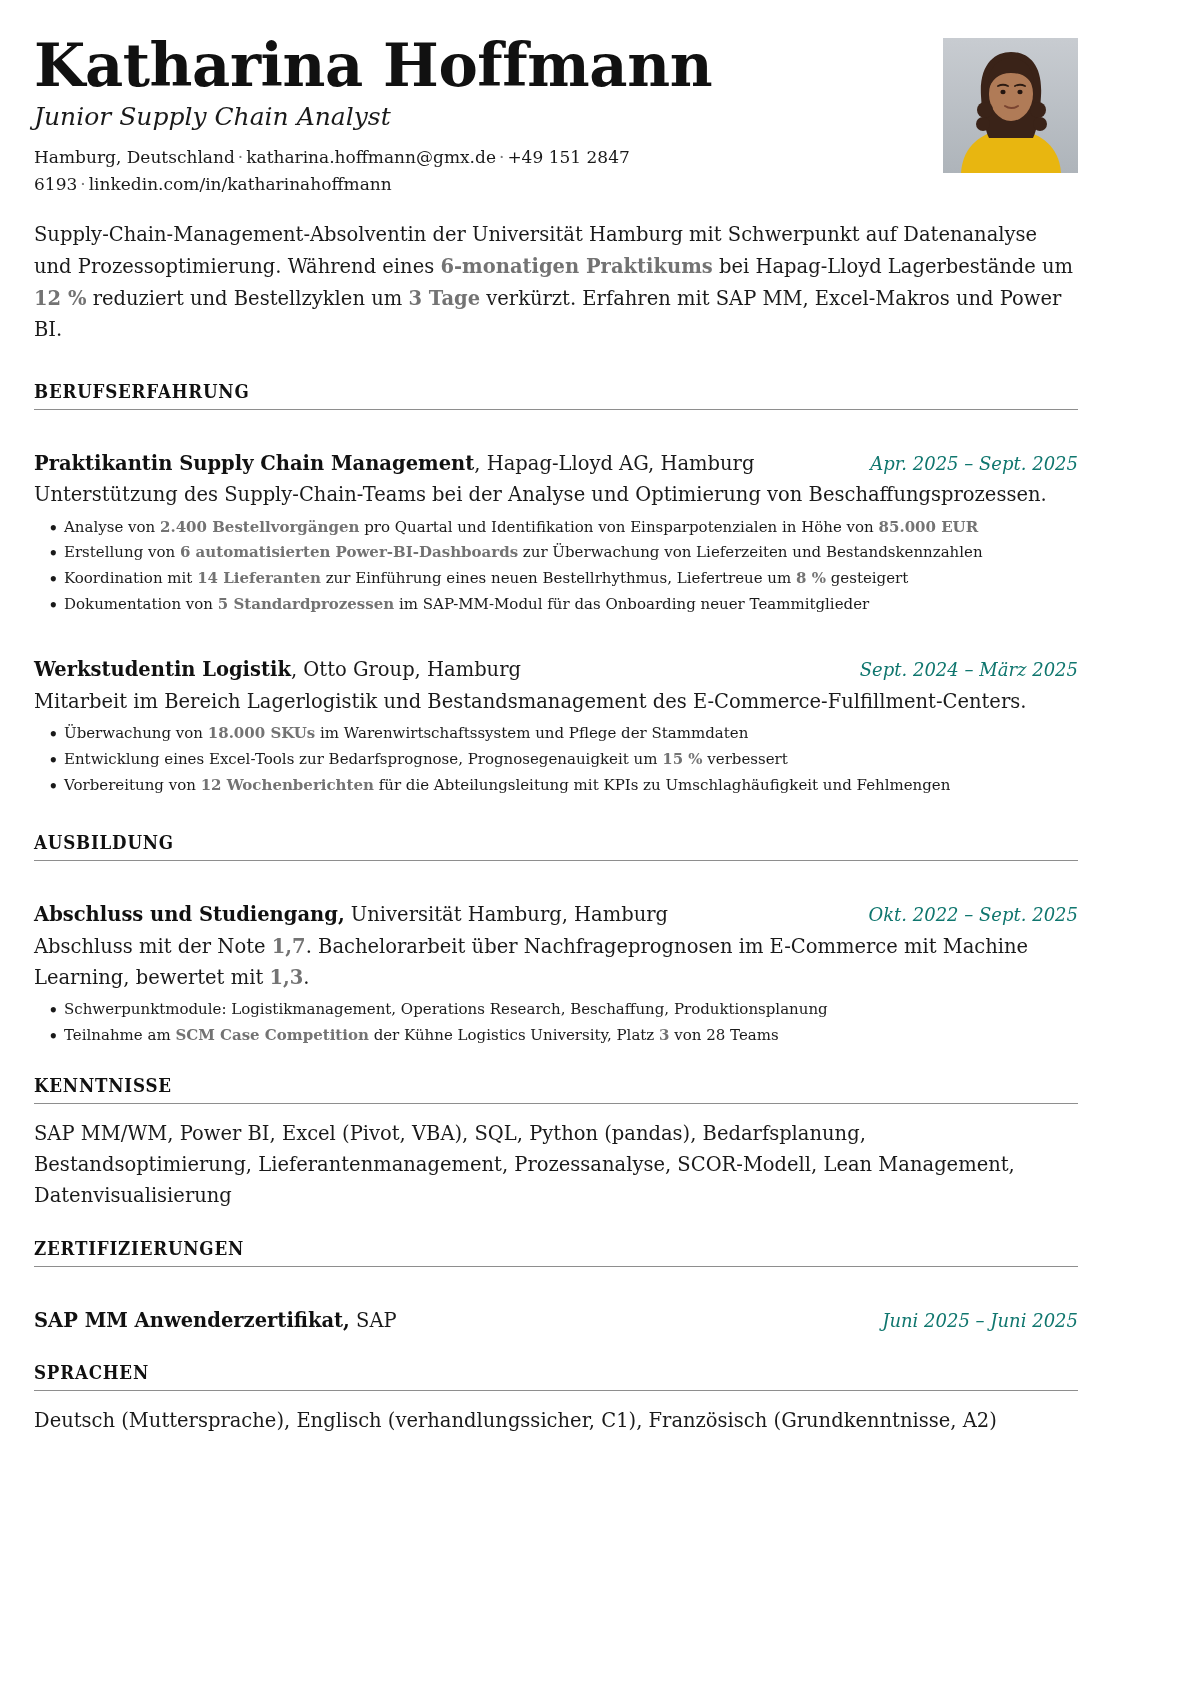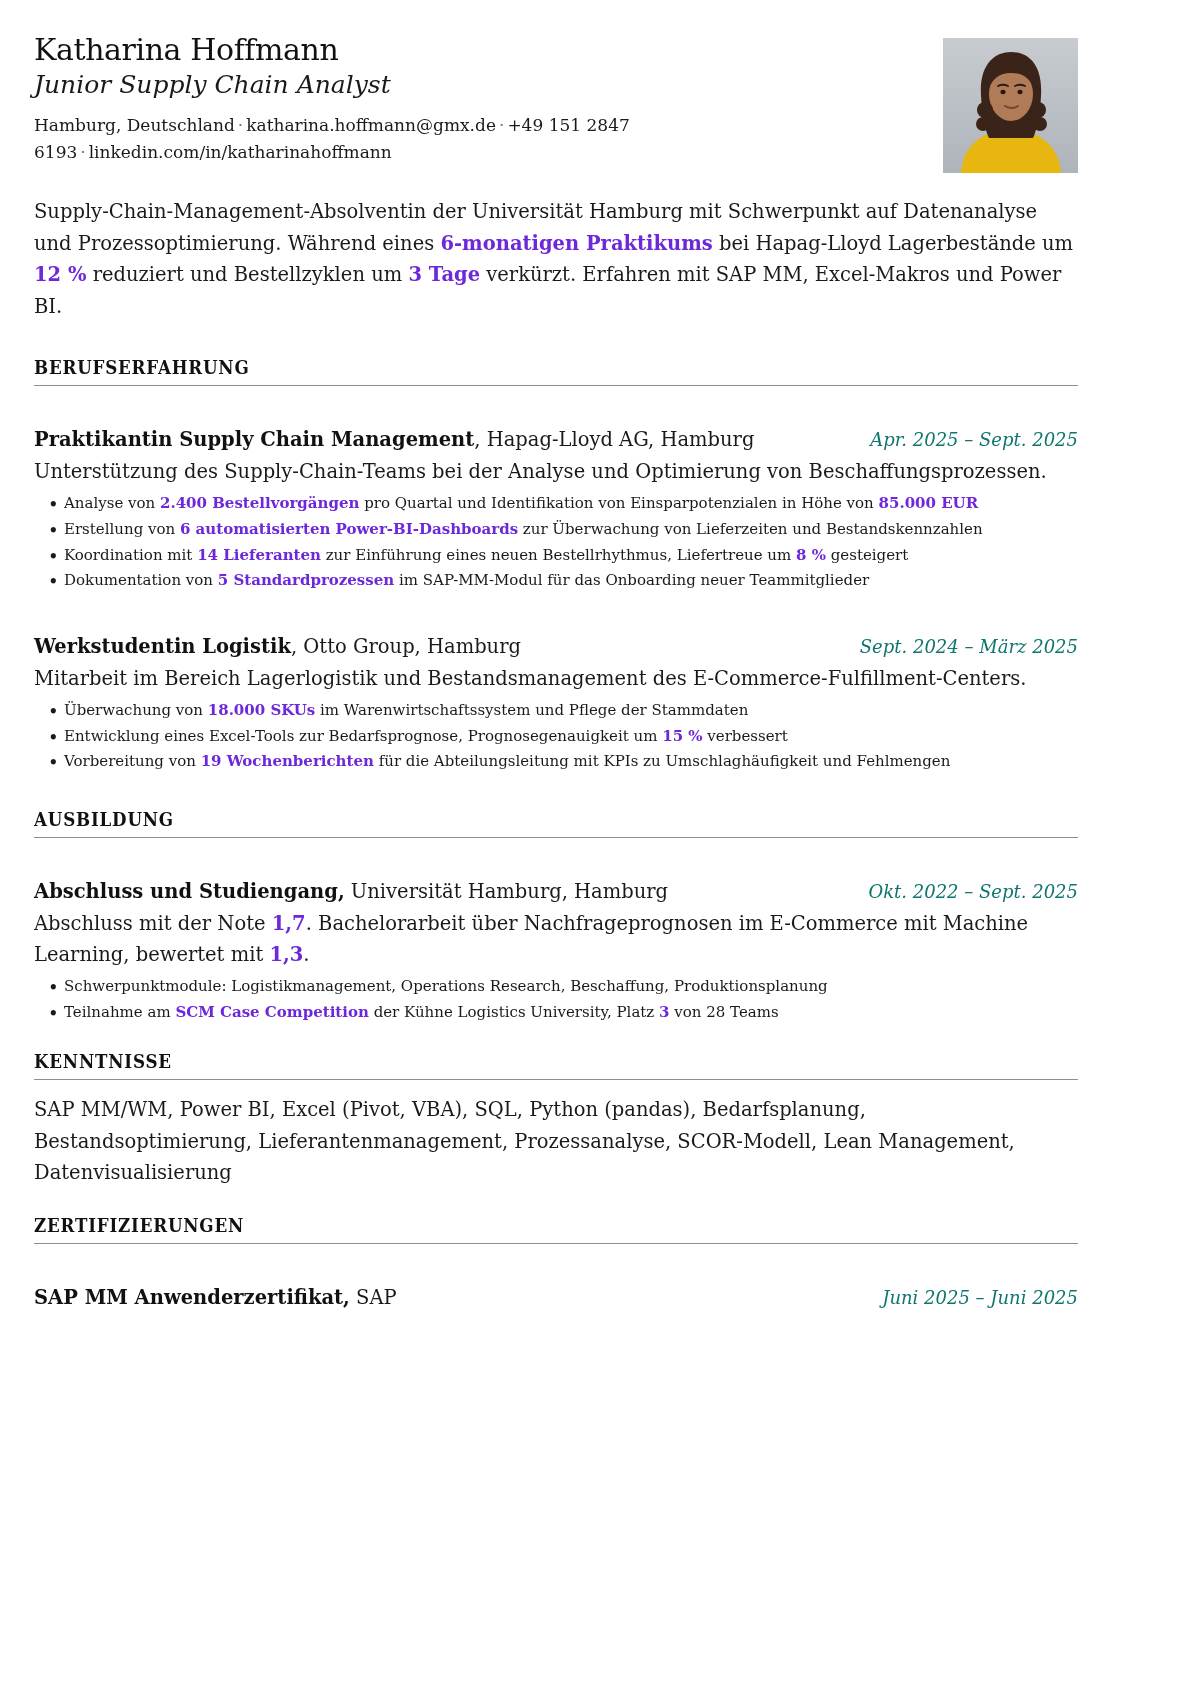--- a/index.html
+++ b/index.html
@@ -28,22 +28,22 @@
     position: relative;
   }
 
   
   .header {
     position: relative;
     min-height: 140px;
   }
   .name {
     font-family: "DejaVu Serif", "Liberation Serif", serif;
-    font-weight: 400;
-    font-size: 30px;
+    font-weight: 700;
+    font-size: 59px;
     line-height: 1.08;
     letter-spacing: -0.4px;
     margin: 0 0 2px 0;
     color: #111111;
   }
   .headline {
     font-style: italic;
     font-size: 25px;
     line-height: 1.2;
     margin: 4px 0 8px 0;
@@ -148,21 +148,21 @@
     font-size: 18px;
     color: #1a1a1a;
   }
 
   .plain-text {
     font-size: 19.5px;
     line-height: 1.6;
     color: #1a1a1a;
   }
 
-  b, strong { font-weight: 700; color: #6d28d9; }
+  b, strong { font-weight: 700; color: #737373; }
 
   
   .footer {
     position: absolute;
     left: 0;
     right: 0;
     bottom: 68px;
     text-align: center;
     font-size: 16px;
     color: #3a3a3a;
@@ -240,21 +240,21 @@
             </div>
             <div class="entry">
               <div class="entry-head">
                 <div><span class="entry-title">Werkstudentin Logistik</span><span class="entry-meta">, Otto Group, Hamburg</span></div>
                 <div class="entry-dates">Sept. 2024 – März 2025</div>
               </div>
               <div class="entry-desc">Mitarbeit im Bereich Lagerlogistik und Bestandsmanagement des E-Commerce-Fulfillment-Centers.</div>
               <ul class="bullets">
                 <li>Überwachung von <b>18.000 SKUs</b> im Warenwirtschaftssystem und Pflege der Stammdaten</li>
                 <li>Entwicklung eines Excel-Tools zur Bedarfsprognose, Prognosegenauigkeit um <b>15 %</b> verbessert</li>
-                <li>Vorbereitung von <b>19 Wochenberichten</b> für die Abteilungsleitung mit KPIs zu Umschlaghäufigkeit und Fehlmengen</li>
+                <li>Vorbereitung von <b>12 Wochenberichten</b> für die Abteilungsleitung mit KPIs zu Umschlaghäufigkeit und Fehlmengen</li>
               </ul>
             </div>
           </div>
       </div>
 
       <div class="section">
         <div class="section-title">AUSBILDUNG</div>
         <hr class="rule">
         <div>
             <div class="entry">
@@ -283,17 +283,22 @@
         <div>
             <div class="entry">
               <div class="entry-head">
                 <div><span class="entry-title">SAP MM Anwenderzertifikat,</span><span class="entry-meta"> SAP</span></div>
                 <div class="entry-dates">Juni 2025 – Juni 2025</div>
               </div>
             </div>
           </div>
       </div>
 
+      <div class="section tight">
+        <div class="section-title">SPRACHEN</div>
+        <hr class="rule">
+        <div class="plain-text">Deutsch (Muttersprache), Englisch (verhandlungssicher, C1), Französisch (Grundkenntnisse, A2)</div>
+      </div>
     </div>
 
   </div>
 
 </div>
 
 </body></html>

